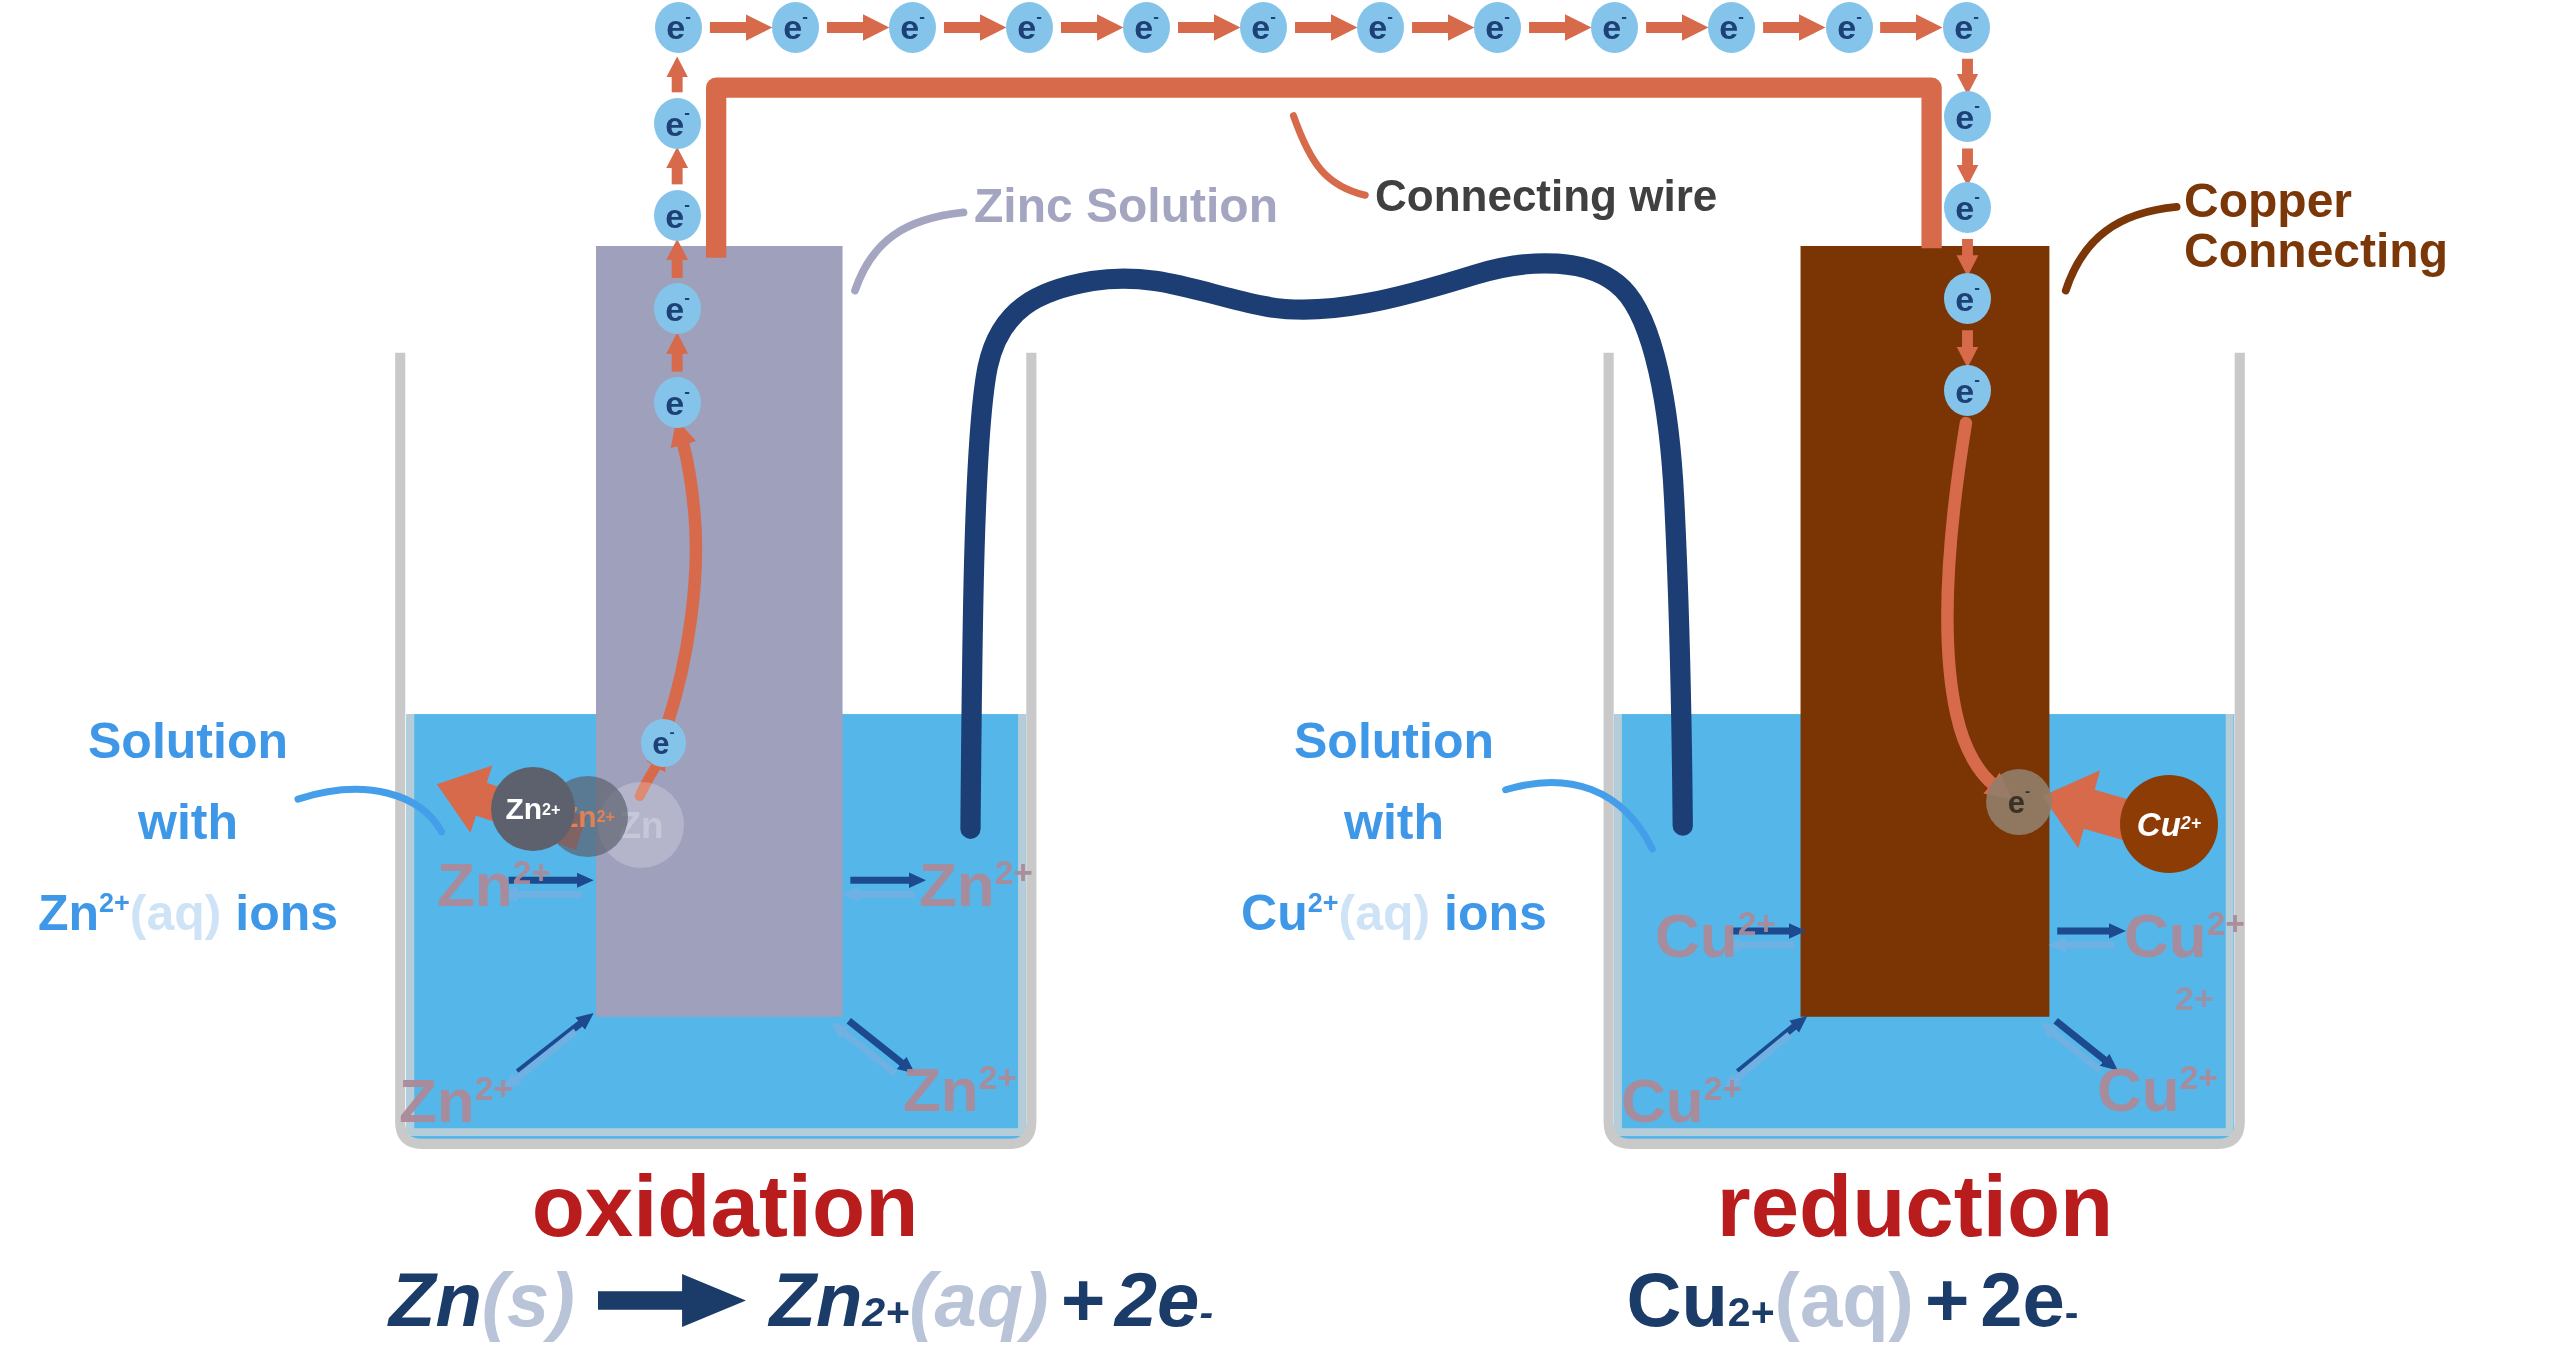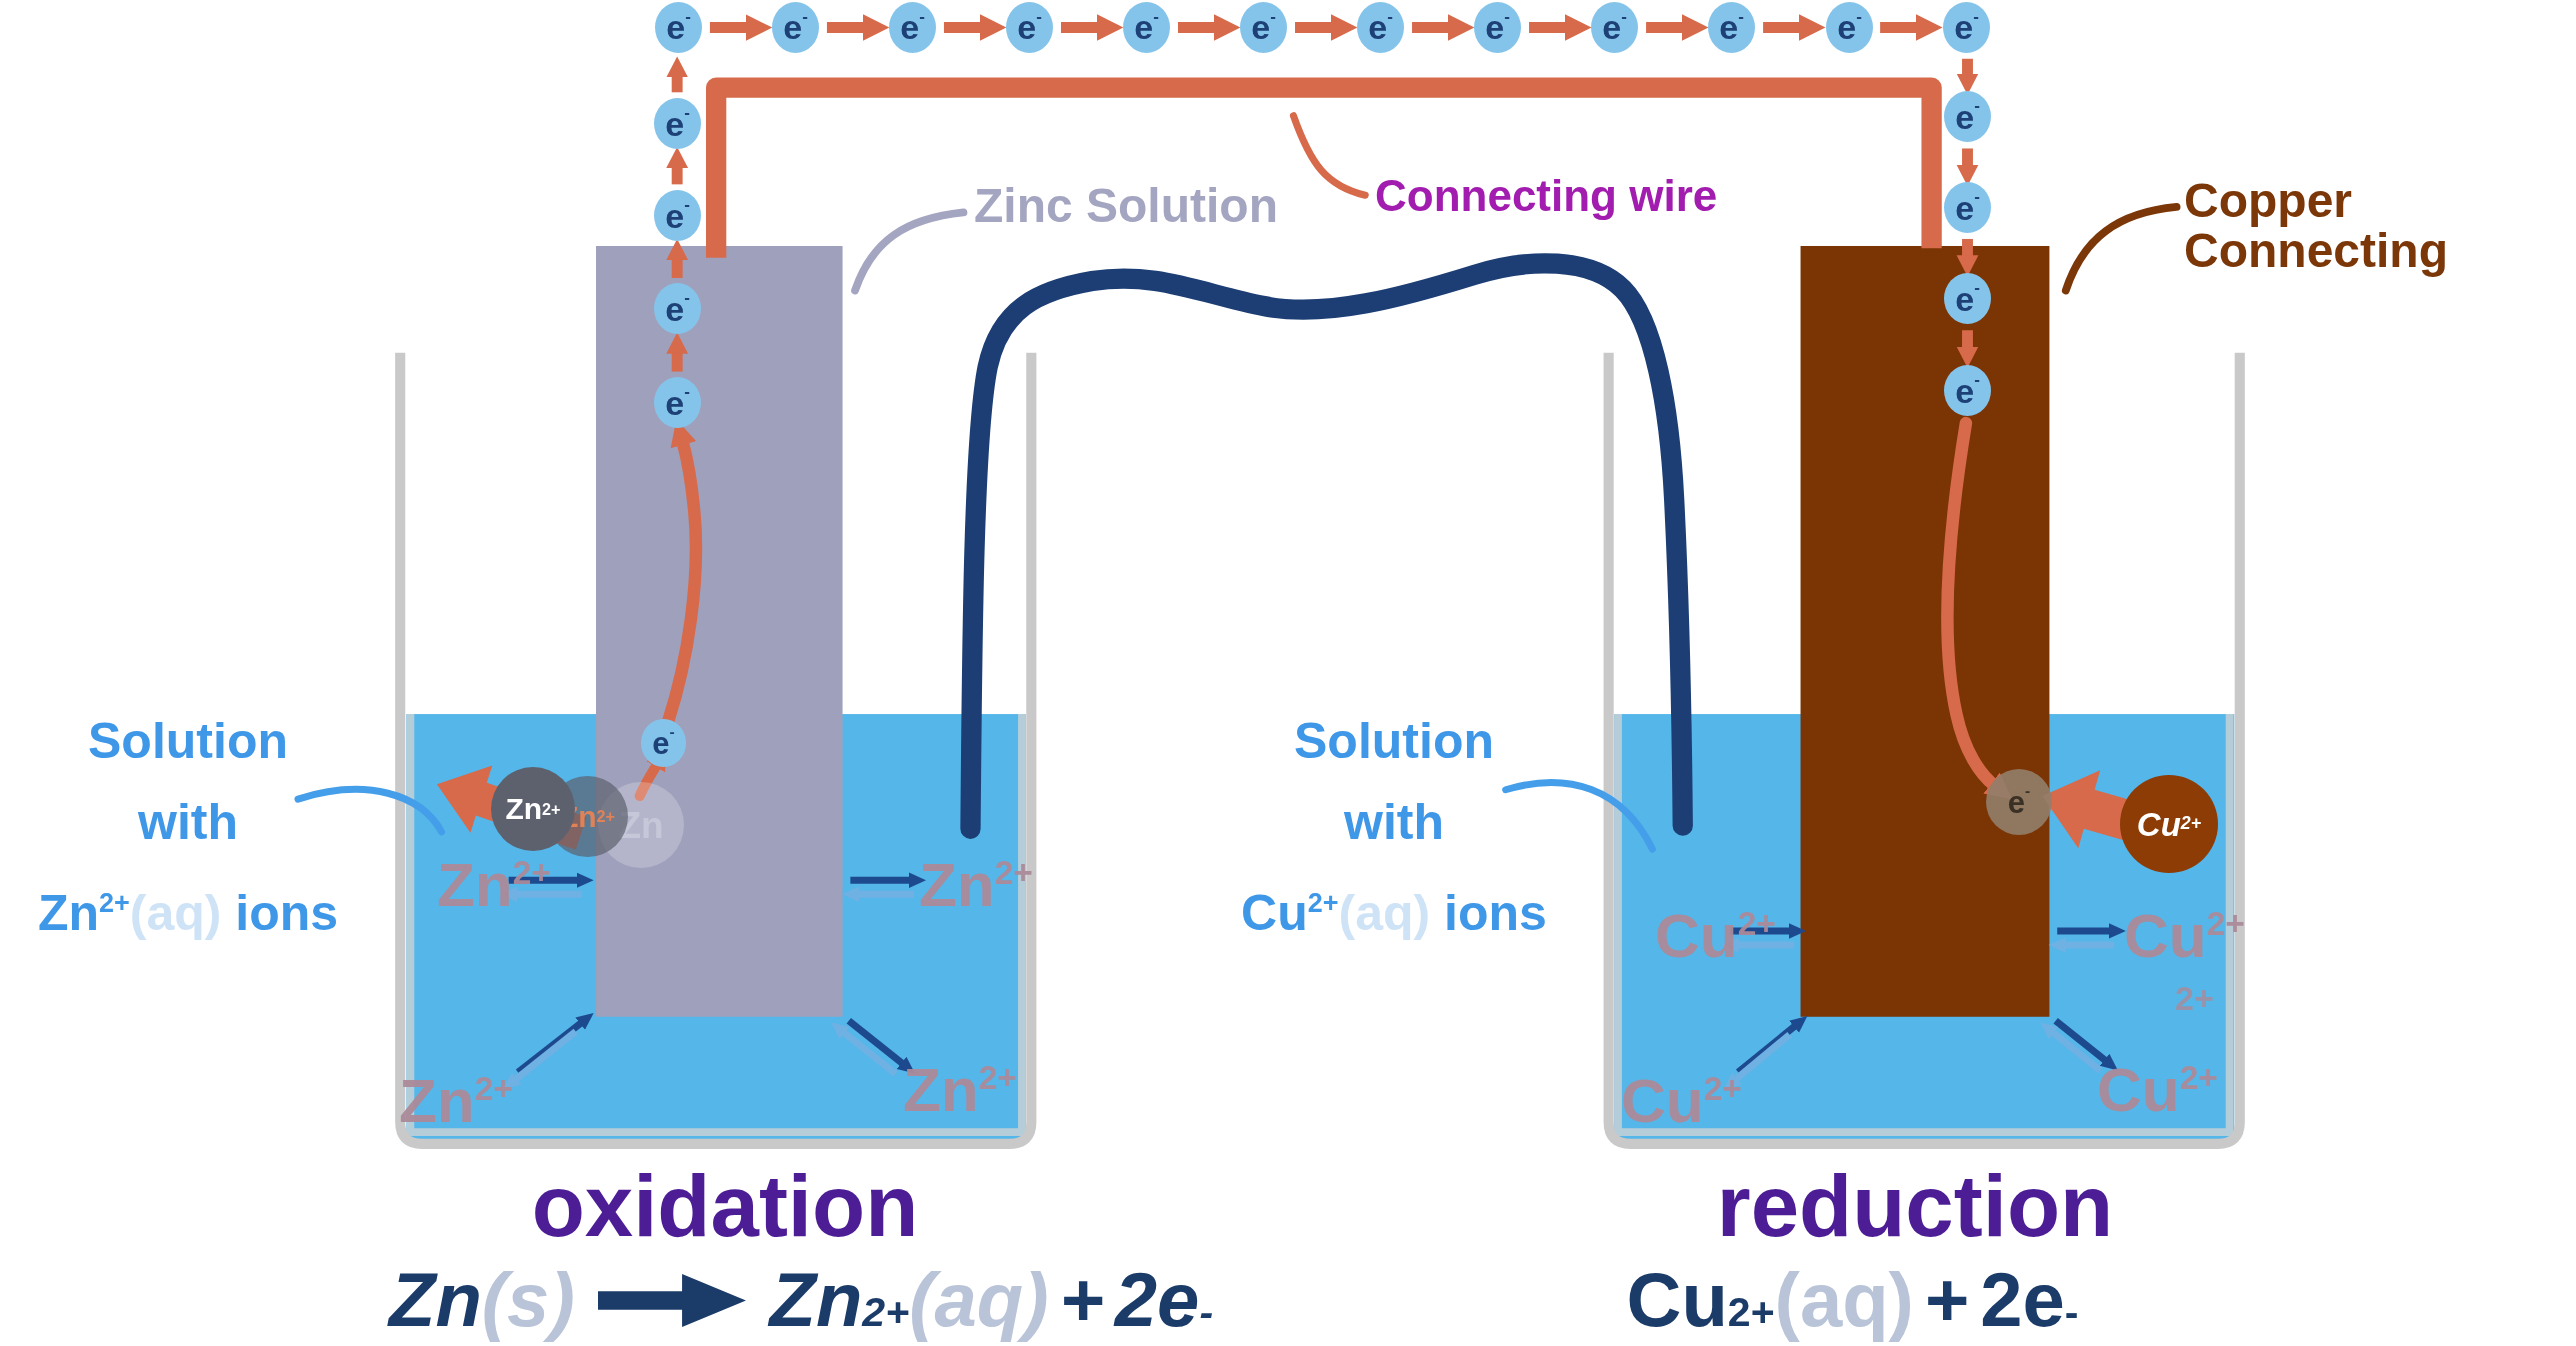--- a/index.html
+++ b/index.html
@@ -13,21 +13,21 @@
   
   .ion{position:absolute;color:#ab8a99;font-size:62px;line-height:1;opacity:.95;}
   .sup{font-size:.54em;vertical-align:.66em;}
   
   .circle{position:absolute;border-radius:50%;display:flex;align-items:center;justify-content:center;line-height:1;}
   
   .callout{position:absolute;line-height:1.05;}
   .sol-label{position:absolute;width:312px;text-align:center;color:#3f97e8;font-size:50px;line-height:81px;margin-left:32px;}
   .aq{color:#cfe3f7;}
   
-  .rx-title{position:absolute;transform:translateX(-50%);color:#4c1d95;font-size:87px;line-height:1;}
+  .rx-title{position:absolute;transform:translateX(-50%);color:#b91c1c;font-size:87px;line-height:1;}
   .rx-eq{position:absolute;transform:translateX(-50%);font-size:76px;line-height:1;color:#1b3b68;}
   .rx-eq span{vertical-align:baseline;}
   .state{color:#b9c4d8;}
   .eq-arrow{vertical-align:middle;margin:0 23.4px 11px 23.4px;}
   .plus{margin:0 11px;}
 </style>
 </head>
 <body>
 
 <div id="stage">
@@ -239,21 +239,21 @@
   <div class="ion" style="left:2124px;top:905px;"><span>Cu</span><span class="sup">2+</span></div>
   <div class="ion" style="left:1621px;top:1070px;"><span>Cu</span><span class="sup">2+</span></div>
   <div class="ion" style="left:2097px;top:1059px;"><span>Cu</span><span class="sup">2+</span></div>
   <div class="ion" style="left:2175px;top:981px;font-size:34px;opacity:.8;"><span>2+</span></div>
 
   <div class="circle" style="left:2120px;top:775px;width:98px;height:98px;background:#8d3c06;color:#ffffff;font-size:33px;font-style:italic;">
       <span>Cu</span>
       <span class="sup">2+</span>
     </div>
 
-  <div class="callout" style="left:1375px;top:173px;color:#a21caf;font-size:44px;"><span>Connecting wire</span></div>
+  <div class="callout" style="left:1375px;top:173px;color:#404040;font-size:44px;"><span>Connecting wire</span></div>
   <div class="callout" style="left:974px;top:181px;color:#a4a5c1;font-size:48px;"><span>Zinc Solution</span></div>
   <div class="callout" style="left:2184px;top:176px;color:#7b3708;font-size:48px;"><span>Copper Connecting</span></div>
 
   <div class="sol-label" style="left:0px;top:701px;">
     <div><span>Solution with</span></div>
     <div><span>Zn</span><span class="sup">2+</span><span class="aq">(aq)</span><span> ions</span></div>
   </div>
   <div class="sol-label" style="left:1206px;top:701px;">
     <div><span>Solution with</span></div>
     <div><span>Cu</span><span class="sup">2+</span><span class="aq">(aq)</span><span> ions</span></div>

